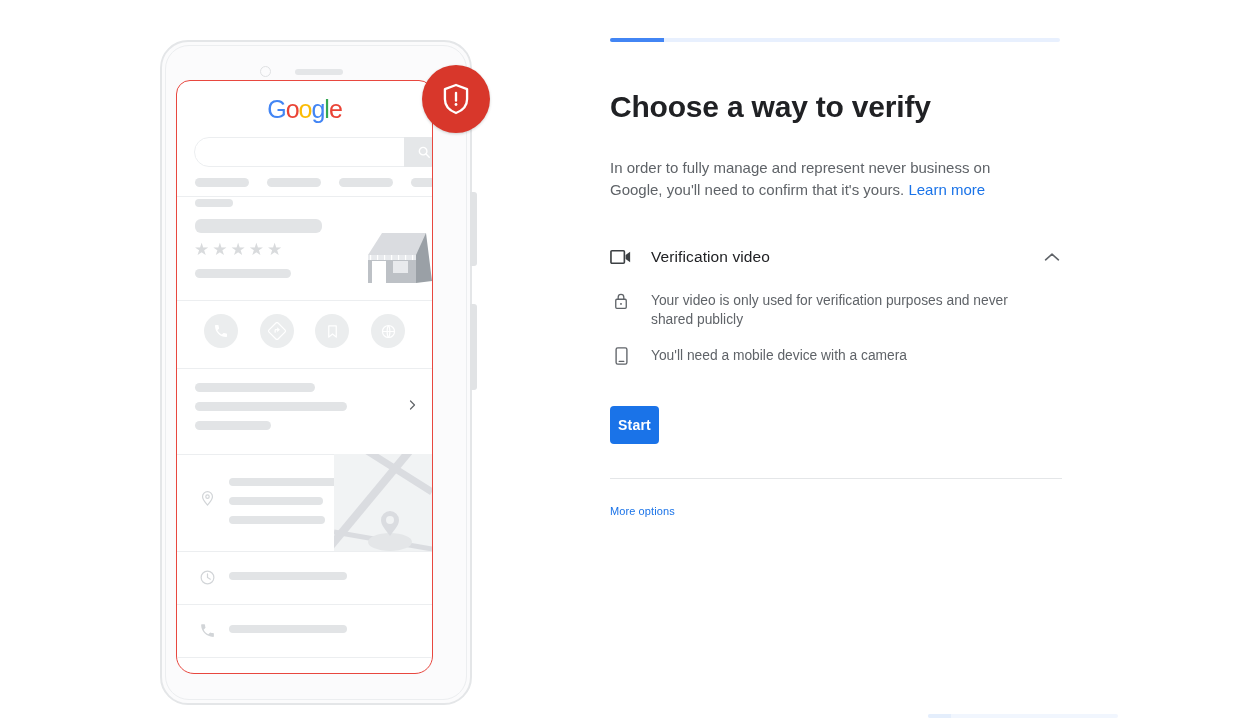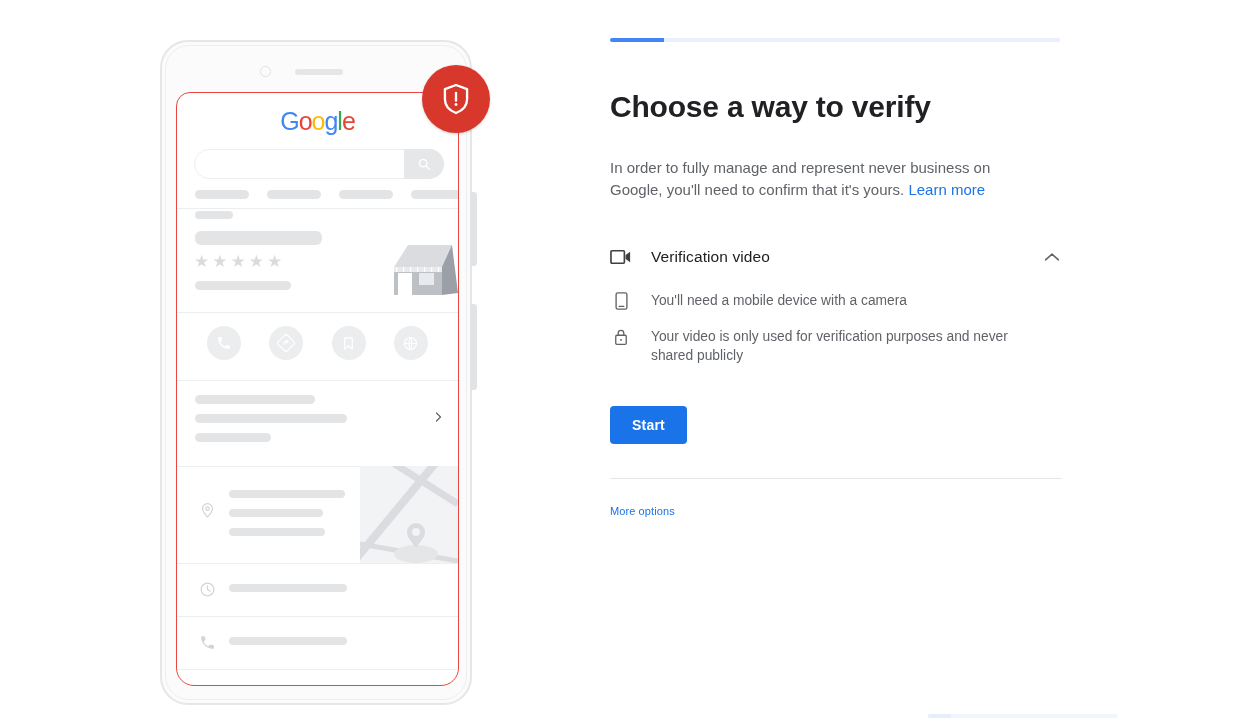--- a/index.html
+++ b/index.html
@@ -43,22 +43,22 @@
     background: #e1e3e5;
   }
   .btn-pwr {
     position: absolute; left: 310px; top: 264px;
     width: 7px; height: 86px; border-radius: 0 3px 3px 0;
     background: #e1e3e5;
   }
 
   
   .screen {
-    position: absolute; left: 16px; top: 52px;
-    width: 283px; height: 594px;
+    position: absolute; left: 16px; top: 40px;
+    width: 257px; height: 594px;
     border: 1.5px solid #e8473f;
     border-radius: 14px 14px 18px 18px;
     background: #ffffff;
     overflow: hidden;
     padding-left: 11px;
   }
 
   .g-logo {
     position: absolute; top: 16px; left: 0; width: 100%;
     text-align: center;
@@ -142,21 +142,21 @@
   .bullet { display: flex; margin-bottom: 17px; }
   .bullet-icon { width: 22px; margin-right: 19px; padding-top: 1px; display: flex; justify-content: center; }
   .bullet-text { font-size: 13.8px; line-height: 19px; color: #5f6368; width: 385px; }
 
   .start-btn {
     margin-top: 24px;
     display: inline-block;
     background: #1a73e8; color: #ffffff;
     border: none; border-radius: 4px;
     font-size: 14px; font-weight: 600; font-family: "Liberation Sans", sans-serif;
-    padding: 11px 22px; cursor: pointer; letter-spacing: .2px;
+    padding: 11px 8px; cursor: pointer; letter-spacing: .2px;
   }
   .divider { margin-top: 34px; width: 452px; height: 1px; background: #e4e6e8; }
   .more-options {
     margin-top: 26px; font-size: 11px; color: #1a73e8;
     font-weight: 500; cursor: pointer; display: inline-block; letter-spacing: .1px;
   }
 
   .bottom-progress {
     position: absolute; left: 928px; top: 714px;
     width: 190px; height: 4px; background: #f1f6fe; border-radius: 2px; overflow: hidden;
@@ -355,37 +355,37 @@
       <span class="chevron">
         <svg width="16" height="10" viewBox="0 0 20 12" fill="none" stroke="#5f6368" stroke-width="2">
             <path d="M2 9.5 10 2.5l8 7" stroke-linecap="round" stroke-linejoin="round"></path>
           </svg>
       </span>
     </div>
 
     <div class="bullets">
       <div class="bullet">
         <span class="bullet-icon">
-          <svg width="13" height="18" viewBox="0 0 14 20" fill="none" stroke="#5f6368" stroke-width="1.5">
-            <rect x="1" y="1" width="12" height="18" rx="1.8"></rect>
-            <line x1="4.5" y1="16" x2="9.5" y2="16" stroke-linecap="round"></line>
-          </svg>
-        </span>
-        <span class="bullet-text">You'll need a mobile device with a camera</span>
-      </div>
-      <div class="bullet">
-        <span class="bullet-icon">
           <svg width="14" height="18" viewBox="0 0 16 20" fill="none" stroke="#5f6368" stroke-width="1.5">
             <rect x="2" y="8" width="12" height="10.5" rx="1.3"></rect>
             <path d="M4.8 8V5.6a3.2 3.2 0 0 1 6.4 0V8"></path>
             <circle cx="8" cy="13.3" r="1.1" fill="#5f6368" stroke="none"></circle>
           </svg>
         </span>
         <span class="bullet-text">Your video is only used for verification purposes and never shared publicly</span>
       </div>
+      <div class="bullet">
+        <span class="bullet-icon">
+          <svg width="13" height="18" viewBox="0 0 14 20" fill="none" stroke="#5f6368" stroke-width="1.5">
+            <rect x="1" y="1" width="12" height="18" rx="1.8"></rect>
+            <line x1="4.5" y1="16" x2="9.5" y2="16" stroke-linecap="round"></line>
+          </svg>
+        </span>
+        <span class="bullet-text">You'll need a mobile device with a camera</span>
+      </div>
     </div>
 
     <button class="start-btn">Start</button>
 
     <div class="divider"></div>
 
     <div class="more-options">More options</div>
   </div>
 
   <div class="bottom-progress">

